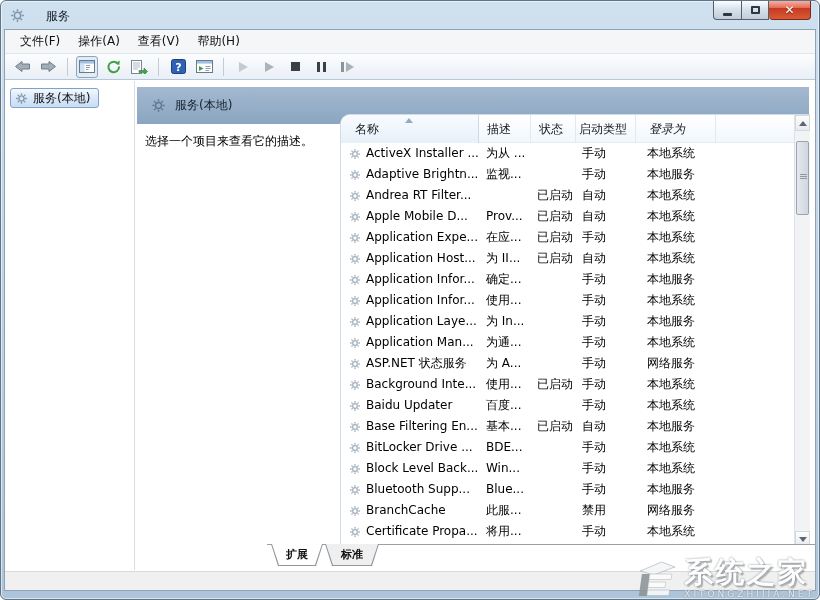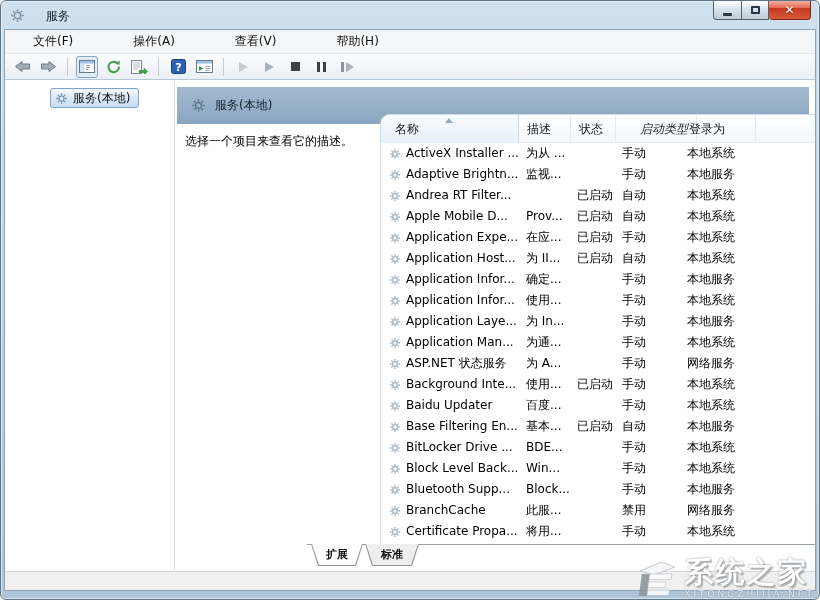--- a/index.html
+++ b/index.html
@@ -37,42 +37,42 @@
   .glyph-close{ color:#fff; font-size:12px; font-weight:bold; text-shadow:0 1px 1px rgba(0,0,0,.45); line-height:1; }
 
   
   .client{
     position:absolute; left:3px; right:3px; top:28px; bottom:8px;
     background:#fff; border:1px solid #8fa3b5; overflow:hidden;
   }
 
   .menubar{
     height:24px; background:#f5f6f7; border-bottom:1px solid #e3e6e8;
-    display:flex; padding-left:19px;gap:42px;
+    display:flex; padding-left:6px;
   }
   .menu-item{ font-size:12px; color:#111; padding:3px 9px; }
 
   .toolbar{
     height:26px; background:linear-gradient(#fcfdfe,#e9eff6);
     border-bottom:1px solid #b7c8d9; display:flex; align-items:center; padding-left:6px; gap:4px;
   }
   .tbtn{ width:22px; height:22px; display:flex; align-items:center; justify-content:center; }
   .tbtn.pressed{ border:1px solid #8ea4be; background:#e1ecf7; border-radius:3px; }
   .tsep{ width:1px; height:18px; background:#c4cbd3; margin:0 4px; }
   .tri-play{ width:0; height:0; border-style:solid; border-width:5px 0 5px 9px; border-color:transparent transparent transparent #c3cad1; }
   .tri-play2{ border-left-color:#aab3bc; }
   .sq-stop{ width:9px; height:9px; background:#3a4046; }
   .pause-bars{ display:flex; gap:3px; }
   .pause-bars i{ width:3px; height:10px; background:#3a4046; }
   .restart{ display:flex; align-items:center; gap:2px; }
   .restart i{ width:3px; height:10px; background:#8b949d; }
   .restart b{ width:0; height:0; border-style:solid; border-width:5px 0 5px 8px; border-color:transparent transparent transparent #aab3bc; }
 
   
-  .content{ position:absolute; left:0; right:0; top:51px; bottom:20px; background:#fff;margin-left:40px; }
+  .content{ position:absolute; left:0; right:0; top:51px; bottom:20px; background:#fff; }
   .sidebar{
     position:absolute; left:0; top:0; bottom:0; width:130px; background:#fff;
     border-right:1px solid #d9dee3;
   }
   .tree-item{
     position:absolute; left:5px; top:7px; height:20px; padding:0 8px 0 4px;
     display:flex; align-items:center; gap:5px;
     border:1px solid #7da2ce; border-radius:3px;
     background:linear-gradient(#f3f8fc,#dceafa 45%,#c9ddf2);
     font-size:12px; color:#111;
@@ -90,22 +90,22 @@
   .table-panel{
     position:absolute; left:204px; top:33px; width:470px; height:434px;
     background:#fff; border:1px solid #cfdce9; border-right:none;
     border-top-left-radius:10px; z-index:2; overflow:hidden;
   }
   .thead{ position:absolute; left:0; top:0; right:16px; height:28px; background:linear-gradient(#ffffff,#f2f7fc); border-bottom:1px solid #e4ebf2; }
   .hcell{ position:absolute; top:0; height:28px; font-size:12px; color:#15181c; display:flex; align-items:center; padding-left:8px; }
   .hc-name{ left:0; width:138px; background:linear-gradient(#f8fbfe,#e7f1fa); border-right:1px solid #c9dcec; border-top-left-radius:10px; padding-left:14px; }
   .hc-desc{ left:138px; width:52px; border-right:1px solid #e2e9f0; }
   .hc-status{ left:190px; width:45px; border-right:1px solid #e2e9f0; }
-  .hc-startup{ left:251px; width:65px; border-right:1px solid #e2e9f0;font-style:italic; }
-  .hc-logon{ left:300px; width:75px; border-right:1px solid #e2e9f0; }
+  .hc-startup{ left:230px; width:65px; border-right:1px solid #e2e9f0; }
+  .hc-logon{ left:300px; width:75px; border-right:1px solid #e2e9f0;font-style:italic; }
   .sort-arrow{
     position:absolute; left:64px; top:3px; width:0; height:0;
     border-left:4px solid transparent; border-right:4px solid transparent;
     border-bottom:5px solid #94aabe;
   }
   .tbody{ position:absolute; left:0; top:28px; right:16px; bottom:0; }
   .trow{ position:relative; height:21px; font-size:12px; color:#000; }
   .cell{ position:absolute; top:0; height:21px; line-height:21px; white-space:nowrap; overflow:hidden; }
   .c-icon{ left:8px; width:14px; top:3px; }
   .c-name{ left:25px; width:112px; }
@@ -565,21 +565,21 @@
   <div class="trow">
     <span class="cell c-icon">
       <svg width="12" height="12" viewBox="0 0 16 16">
         <g stroke="#a2b0bd" stroke-width="1.7" fill="none">
           <circle cx="8" cy="8" r="3.1"></circle>
           <path d="M8 1.4v2.2M8 12.4v2.2M1.4 8h2.2M12.4 8h2.2M3.3 3.3l1.5 1.5M11.2 11.2l1.5 1.5M12.7 3.3l-1.5 1.5M4.8 11.2l-1.5 1.5"></path>
         </g>
       </svg>
     </span>
     <span class="cell c-name">Bluetooth Supp...</span>
-    <span class="cell c-desc">Block...</span>
+    <span class="cell c-desc">Blue...</span>
     <span class="cell c-status"></span>
     <span class="cell c-startup">手动</span>
     <span class="cell c-logon">本地服务</span>
   </div>
 
   <div class="trow">
     <span class="cell c-icon">
       <svg width="12" height="12" viewBox="0 0 16 16">
         <g stroke="#a2b0bd" stroke-width="1.7" fill="none">
           <circle cx="8" cy="8" r="3.1"></circle>

